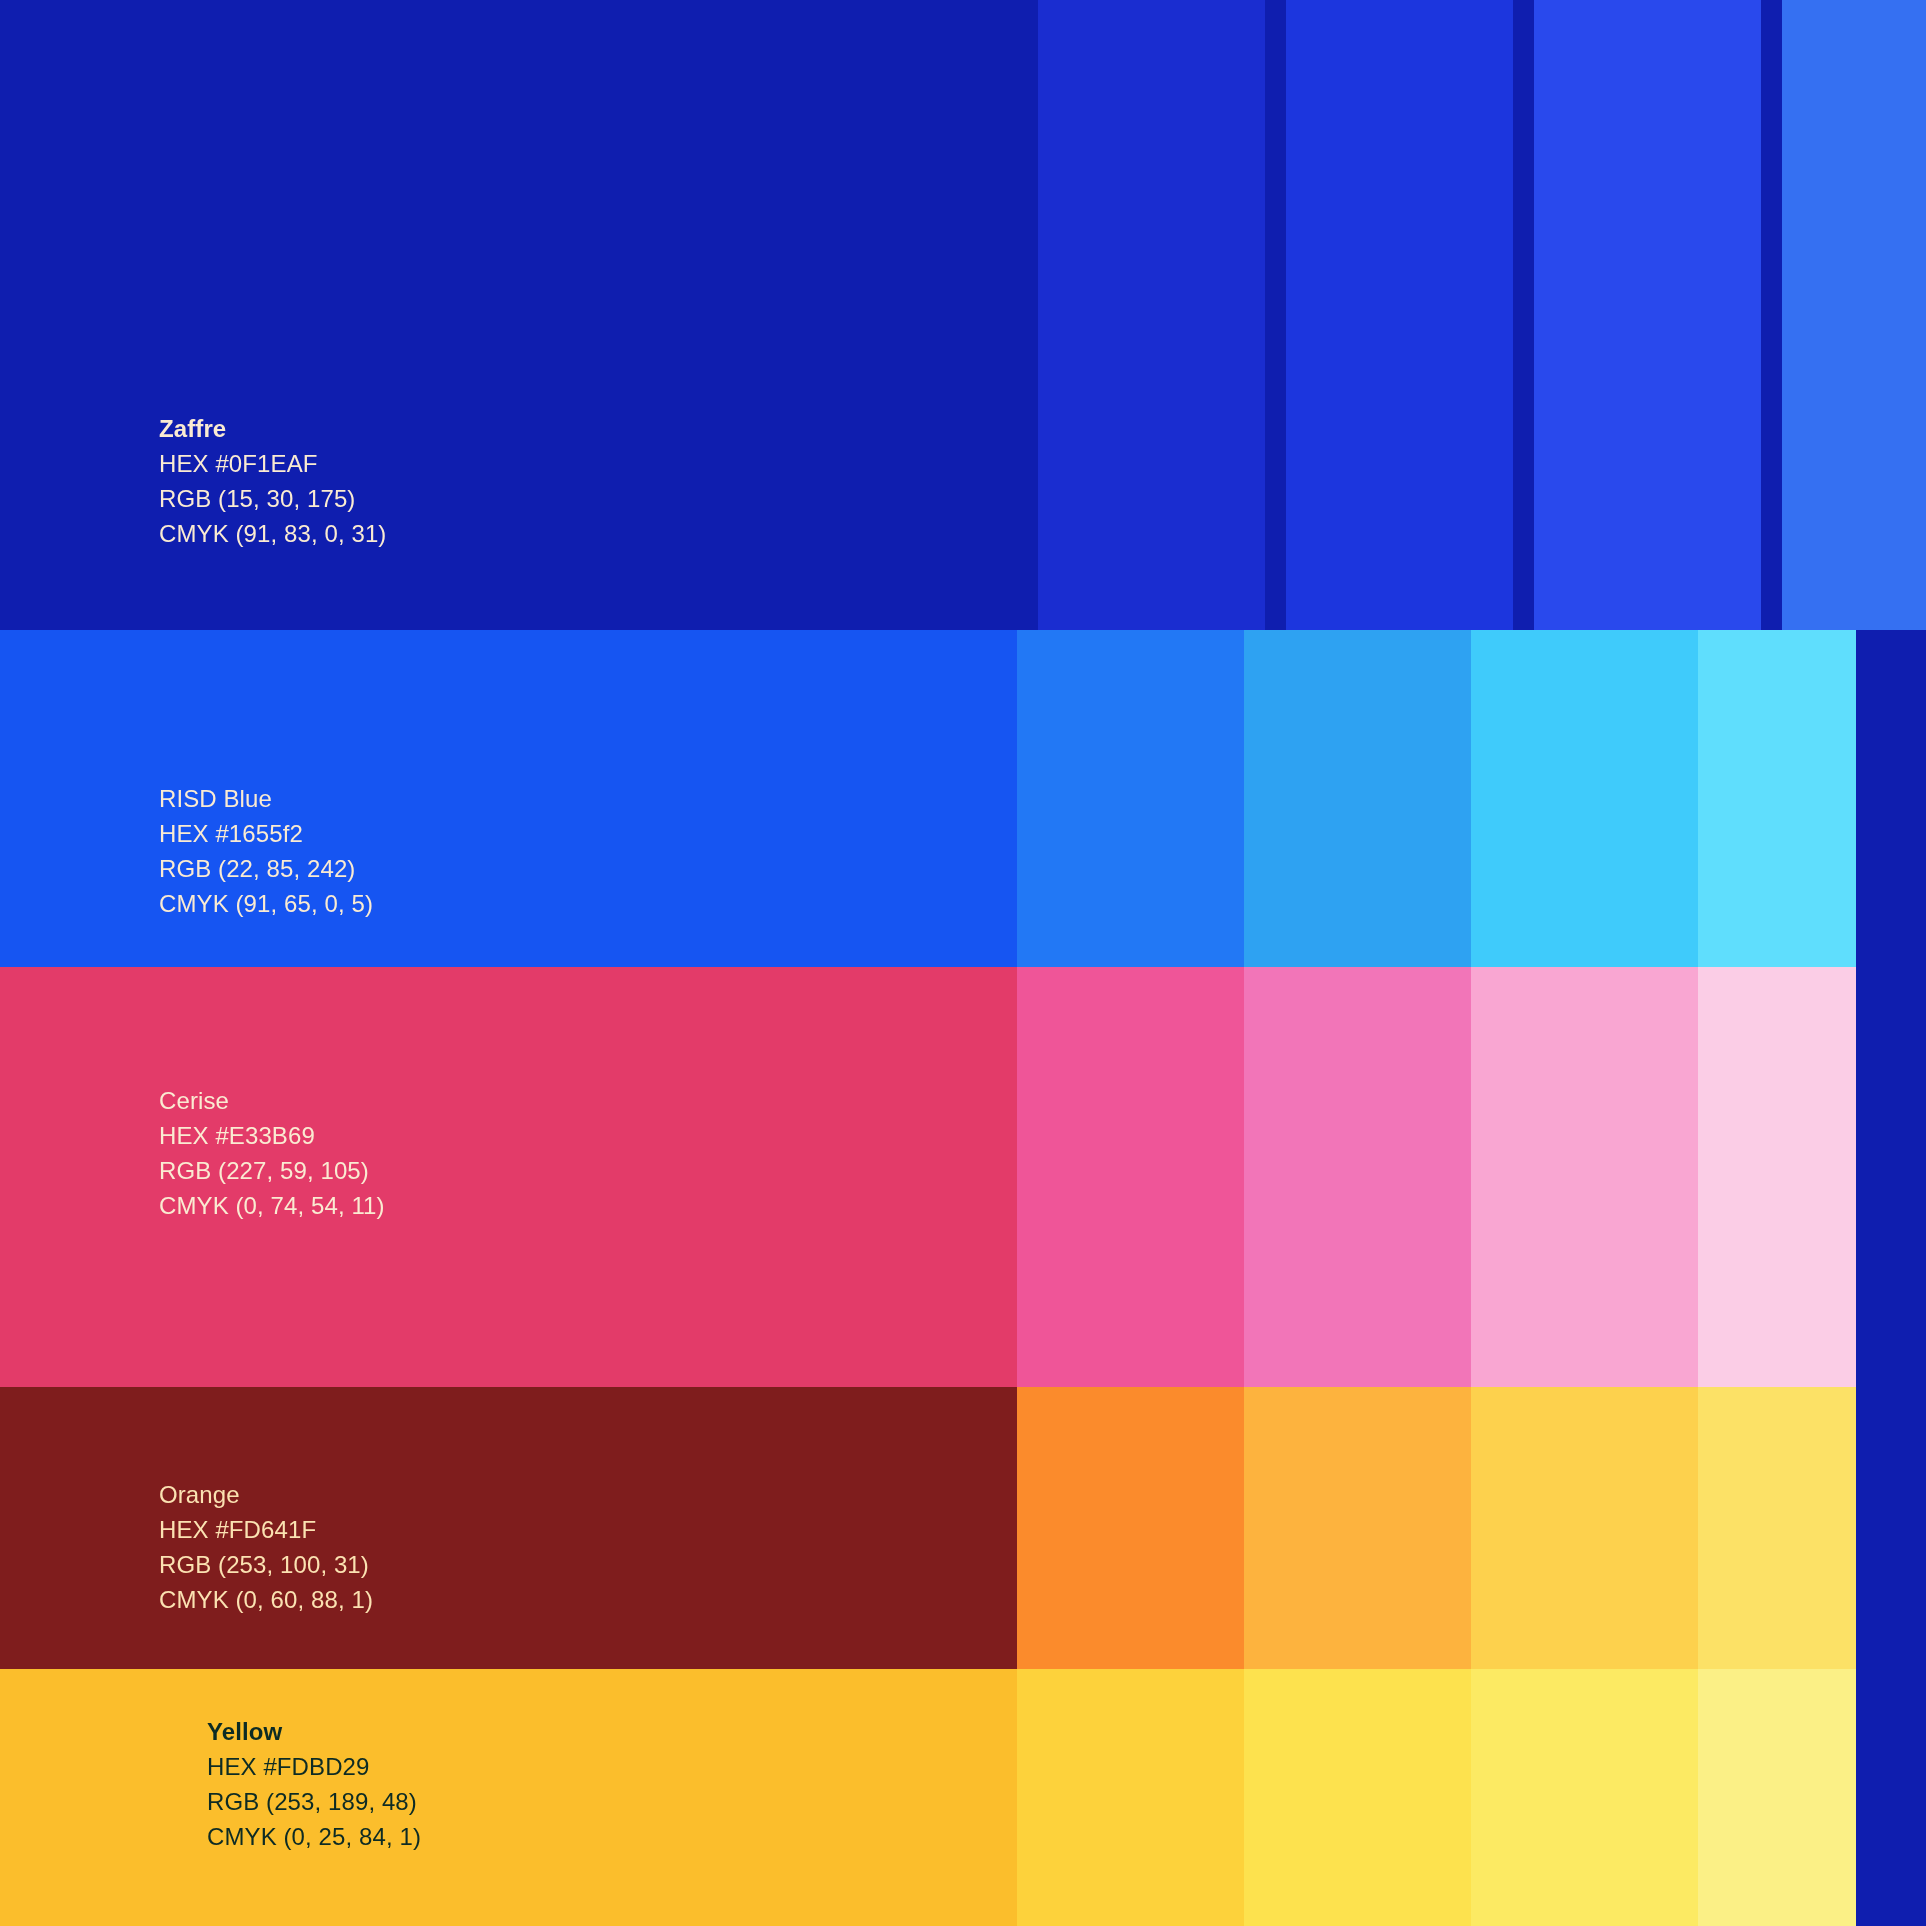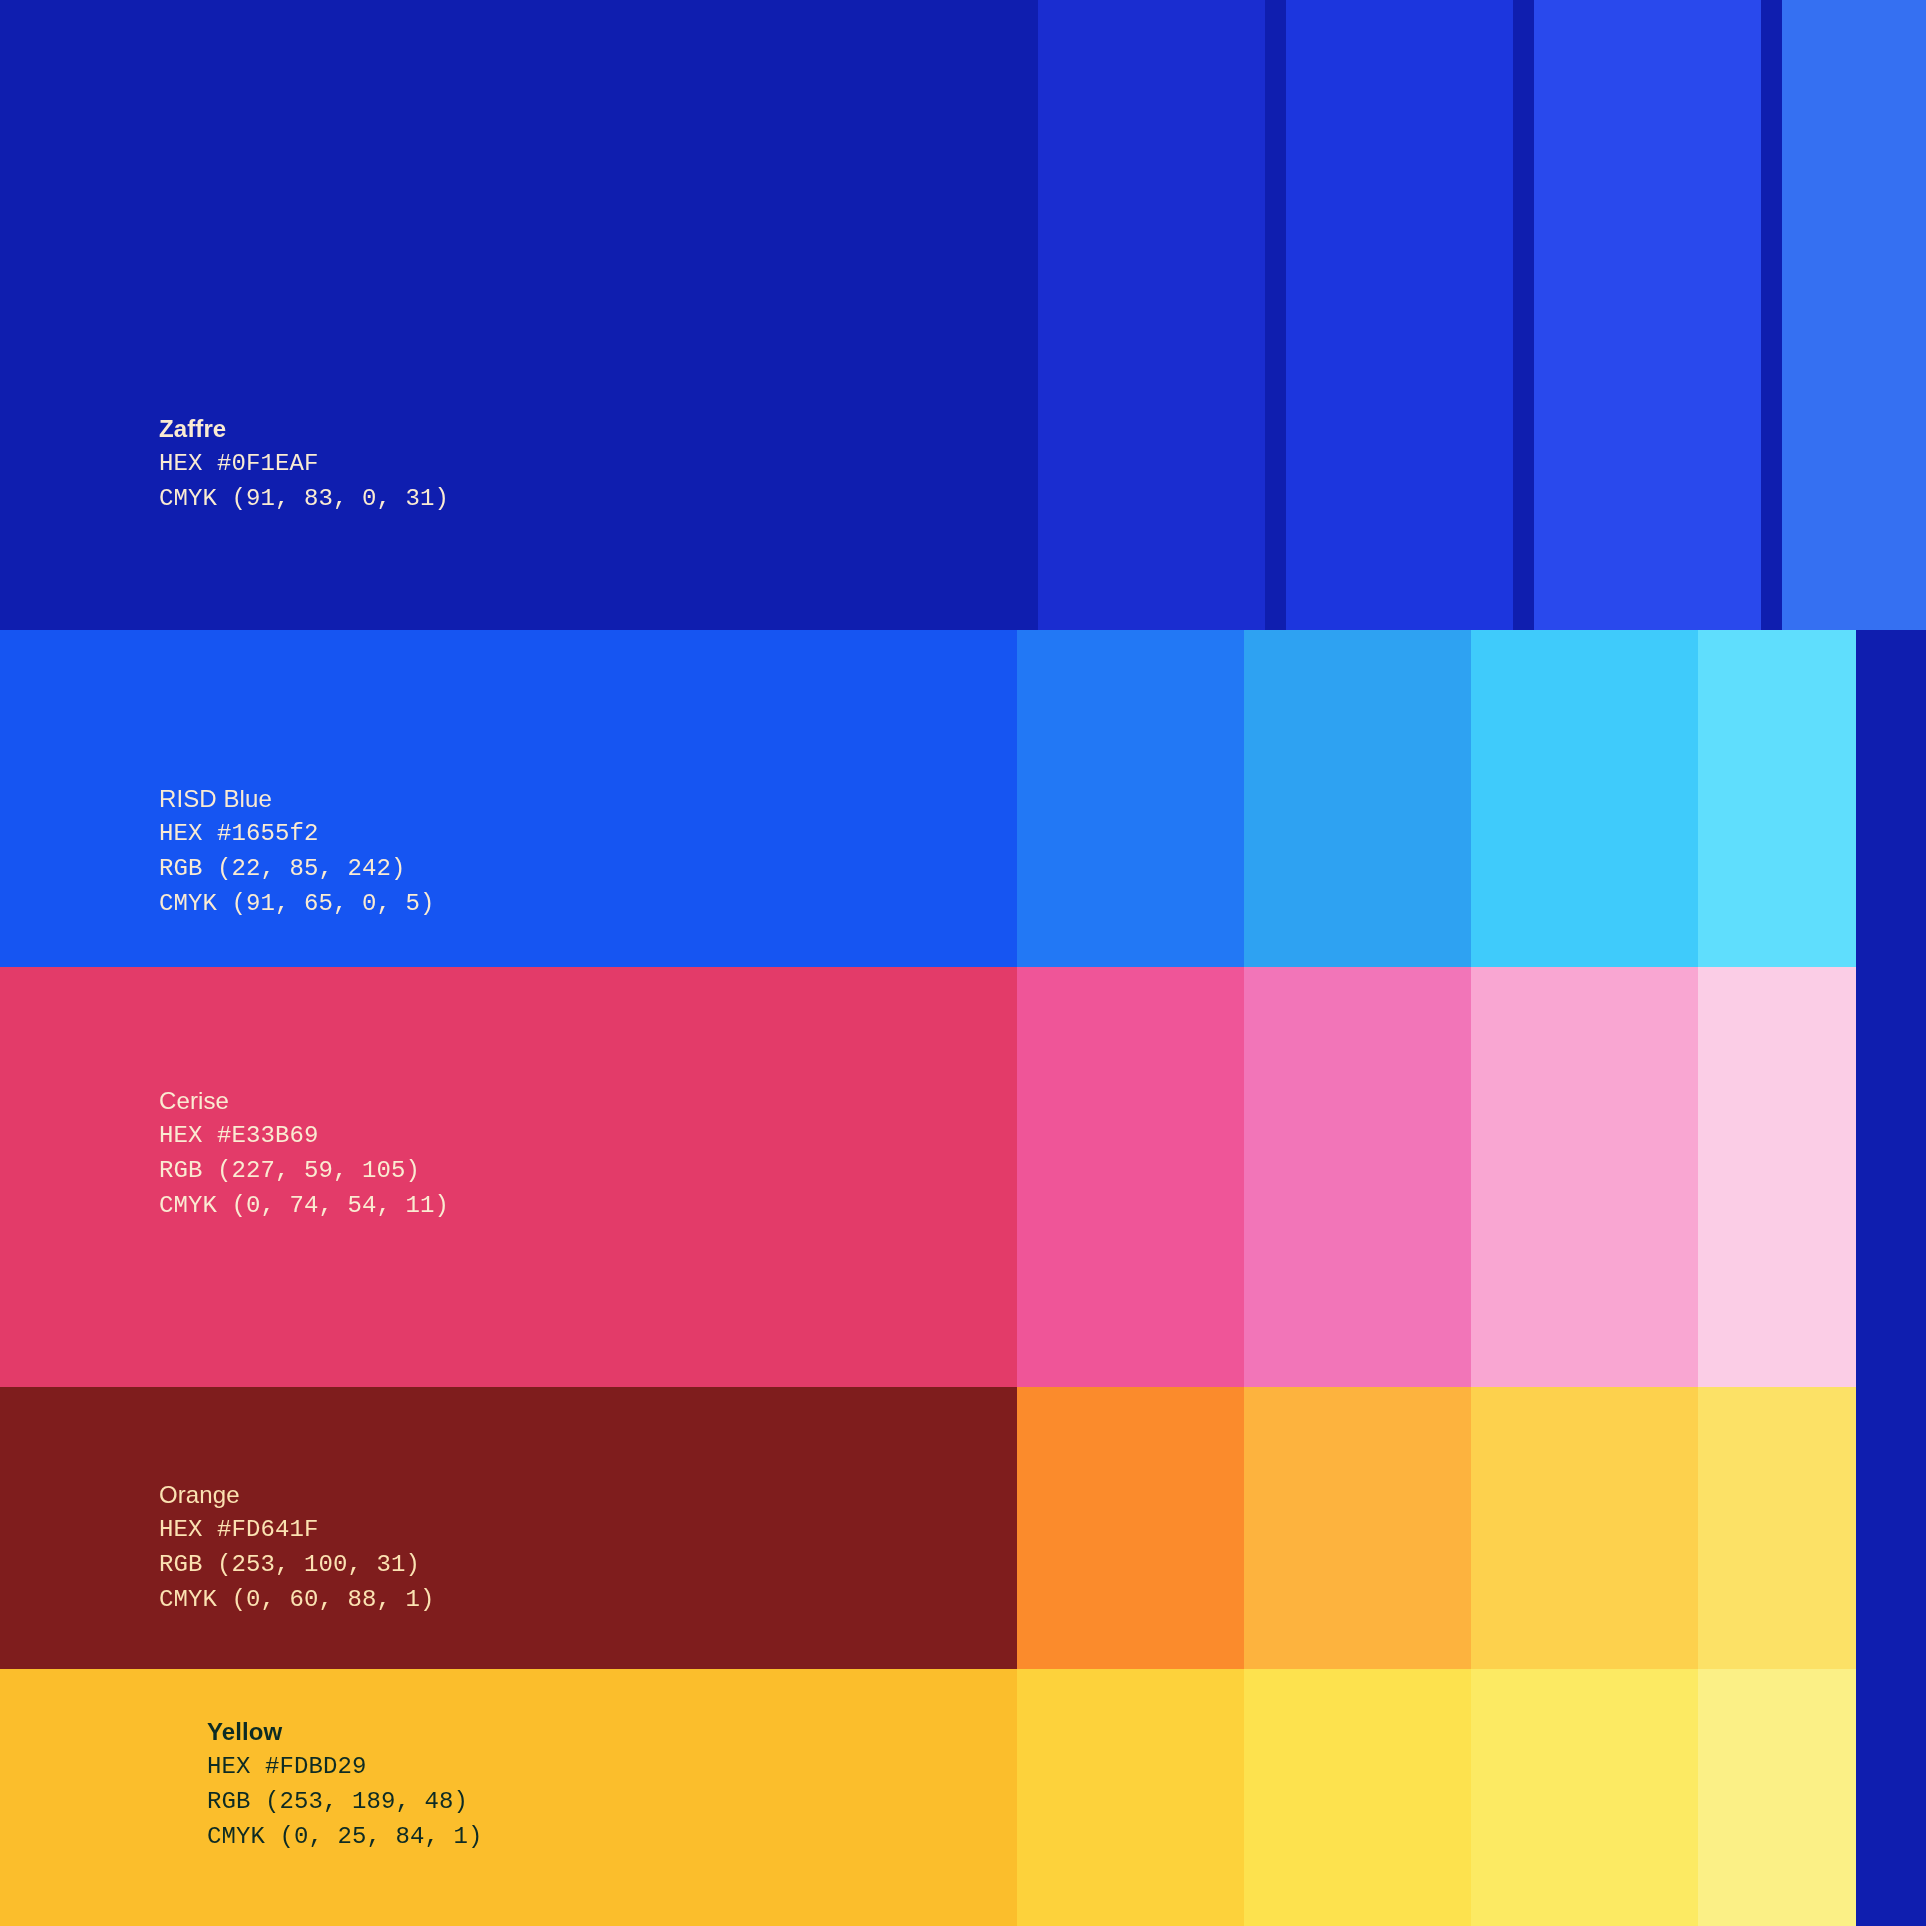--- a/index.html
+++ b/index.html
@@ -67,33 +67,33 @@
   }
   .swatch-name.bold { font-weight:bold; }
   .swatch-name.regular { font-weight:normal; }
 
   .swatch-line {
     font-size:24px;
     line-height:35px;
     font-weight:normal;
     letter-spacing:0.1px;
     white-space:nowrap;
-    font-family:Liberation Mono, monospace;
   }
 </style>
 </head>
 <body>
 
 <div id="palette">
 
   <div class="palette-row row-1 row-h-1">
     <div class="base-swatch" style="background-color: rgb(15, 30, 175);">
       <div class="swatch-info" style="color: rgb(250, 235, 210);">
         <div class="swatch-name bold">Zaffre</div>
         <div class="swatch-line">HEX #0F1EAF</div>
+        <div class="swatch-line">RGB (15, 30, 175)</div>
         <div class="swatch-line">CMYK  (91, 83, 0, 31)</div>
       </div>
     </div>
     <div class="tint-swatch" style="background-color: rgb(26, 45, 208);"></div>
     <div class="tint-swatch" style="background-color: rgb(28, 54, 222);"></div>
     <div class="tint-swatch" style="background-color: rgb(41, 73, 237);"></div>
     <div class="tint-swatch last" style="background-color: rgb(53, 112, 242);"></div>
   </div>
 
   <div class="palette-row row-2 row-h-2">

